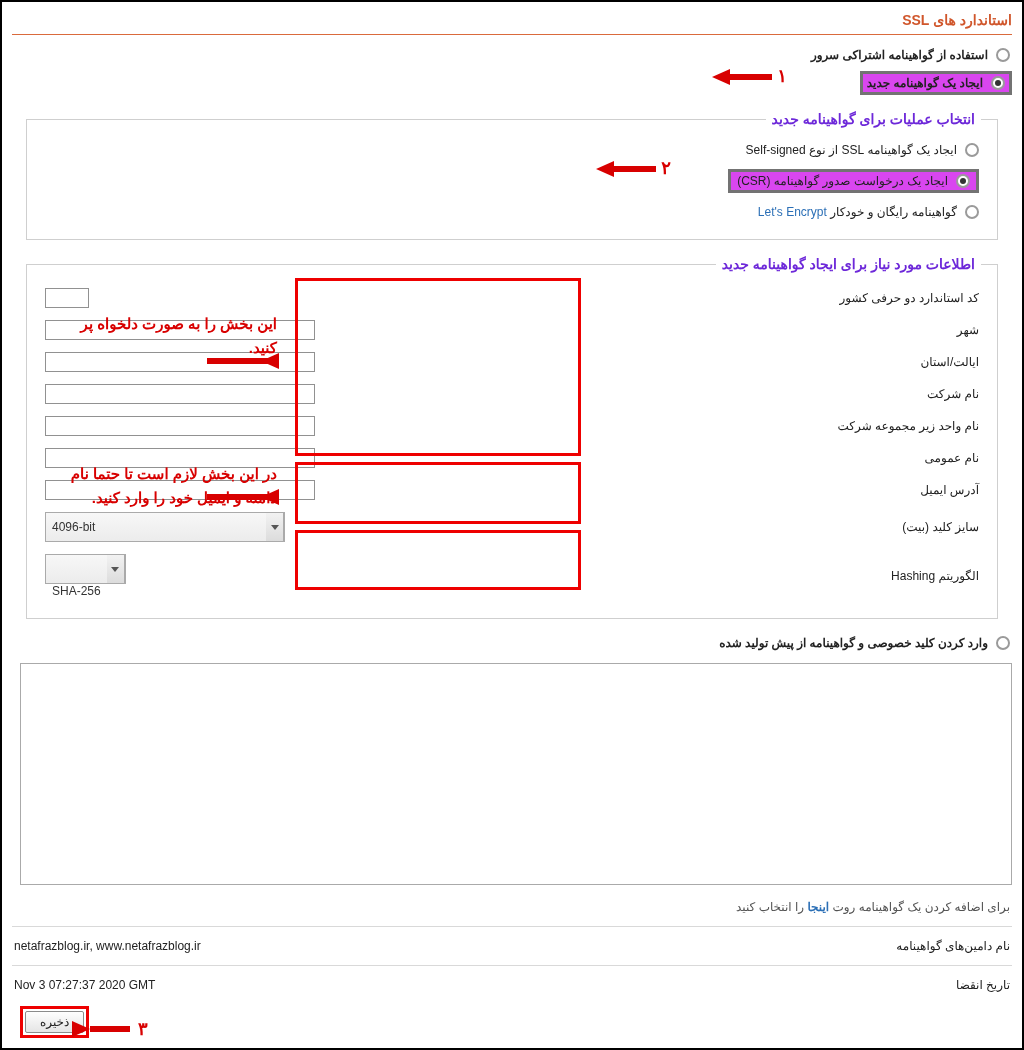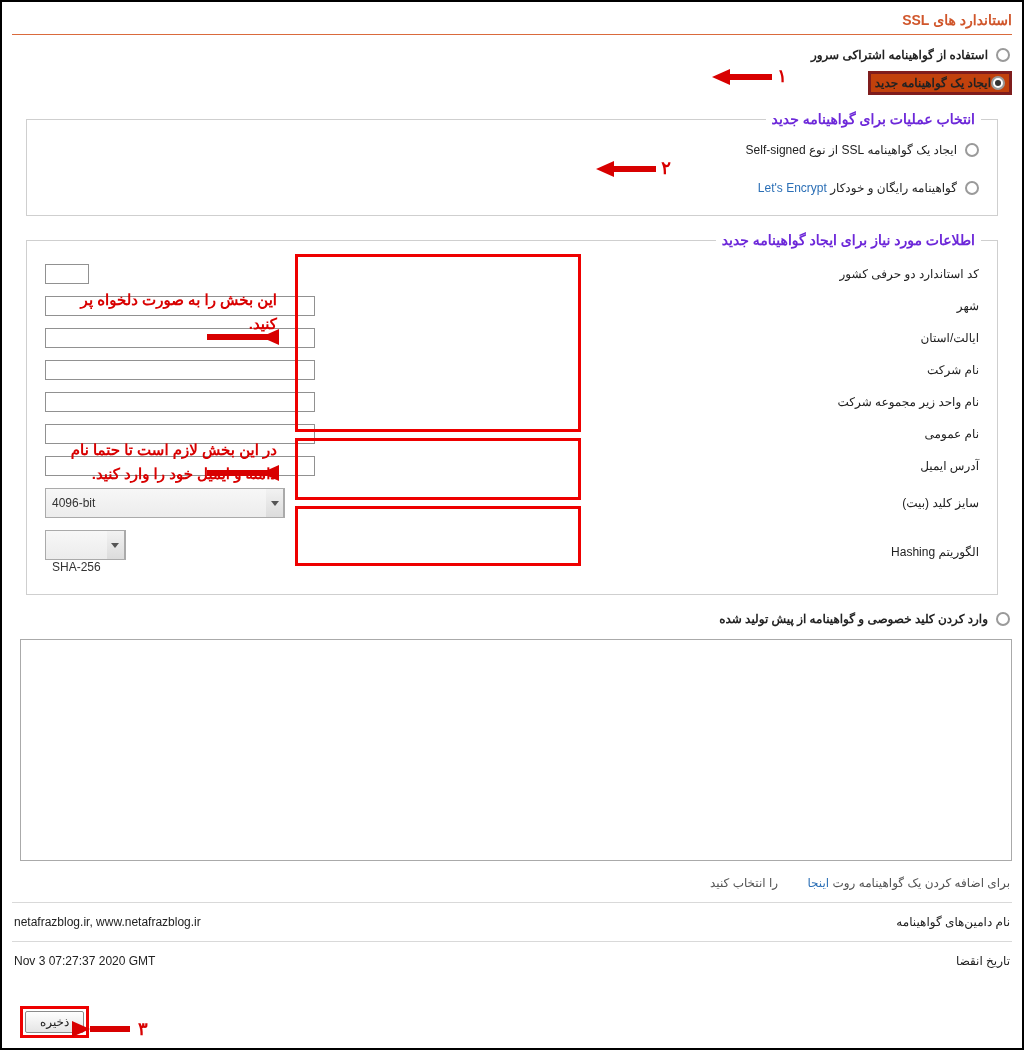--- a/index.html
+++ b/index.html
@@ -49,25 +49,26 @@
     content: "";
     width: 6px; height: 6px;
     border-radius: 50%;
     background: #333;
   }
   .option-label {
     font-weight: bold;
     color: #222;
   }
   .highlight-red {
-    border: 3px solid #7f1d1d;
+    border: 3px solid #737373;
     padding: 2px 4px;
     display: inline-flex;
     align-items: center;
-    background: #c2410c;
+    gap: 8px;
+    background: #d946ef;
   }
   .callout {
     position: absolute;
     color: #d80000;
     font-weight: bold;
     font-size: 18px;
     direction: rtl;
   }
   .callout .arrow {
     display: inline-block;
@@ -96,21 +97,21 @@
     text-align: right;
     font-weight: bold;
   }
   .sub-option-row {
     display: flex;
     align-items: center;
     gap: 8px;
     padding: 6px 2px;
     color: #222;
   }
-  .link { color: #2b6fb6; text-decoration: none; margin-left: 26px; }
+  .link { color: #2b6fb6; text-decoration: none; }
   .sub-option-row .highlight-red { padding: 2px 6px; }
 
   .info-fieldset {
     position: relative;
   }
   .form-row {
     display: flex;
     align-items: center;
     padding: 6px 2px;
     gap: 10px;
@@ -298,20 +299,24 @@
   
   <fieldset class="group">
     <legend>انتخاب عملیات برای گواهینامه جدید</legend>
 
     <div class="sub-option-row">
       <span class="radio"></span>
       <span>ایجاد یک گواهینامه SSL از نوع Self-signed</span>
     </div>
 
     <div class="sub-option-row" style="position:relative;">
+      <span class="highlight-red">
+        <span class="radio checked"></span>
+        <span>ایجاد یک درخواست صدور گواهینامه (CSR)</span>
+      </span>
       <span class="callout" style="top:-6px; right:310px;">
         <span>۲</span>
         <span class="stem" style="width:42px;"></span><span class="arrow left"></span>
       </span>
     </div>
 
     <div class="sub-option-row">
       <span class="radio"></span>
       <span>
         <span>گواهینامه رایگان و خودکار </span><a class="link">Let's Encrypt</a>
@@ -383,21 +388,21 @@
 
   
   <div class="option-row" style="margin-top:14px;">
     <span class="radio"></span>
     <span class="option-label">وارد کردن کلید خصوصی و گواهینامه از پیش تولید شده</span>
   </div>
 
   <textarea class="big-area" style=""></textarea>
 
   <div class="hint-line">
-    <span>برای اضافه کردن یک گواهینامه روت </span><a class="link" style="font-weight:normal;">اینجا</a><span> را انتخاب کنید</span>
+    <span>برای اضافه کردن یک گواهینامه روت </span><a class="link" style="font-weight:bold;">اینجا</a><span> را انتخاب کنید</span>
   </div>
 
   <hr class="sep">
 
   <div class="kv-row">
     <div class="k">نام دامین‌های گواهینامه</div>
     <div class="v">netafrazblog.ir, www.netafrazblog.ir</div>
   </div>
   <hr class="sep">
   <div class="kv-row">

